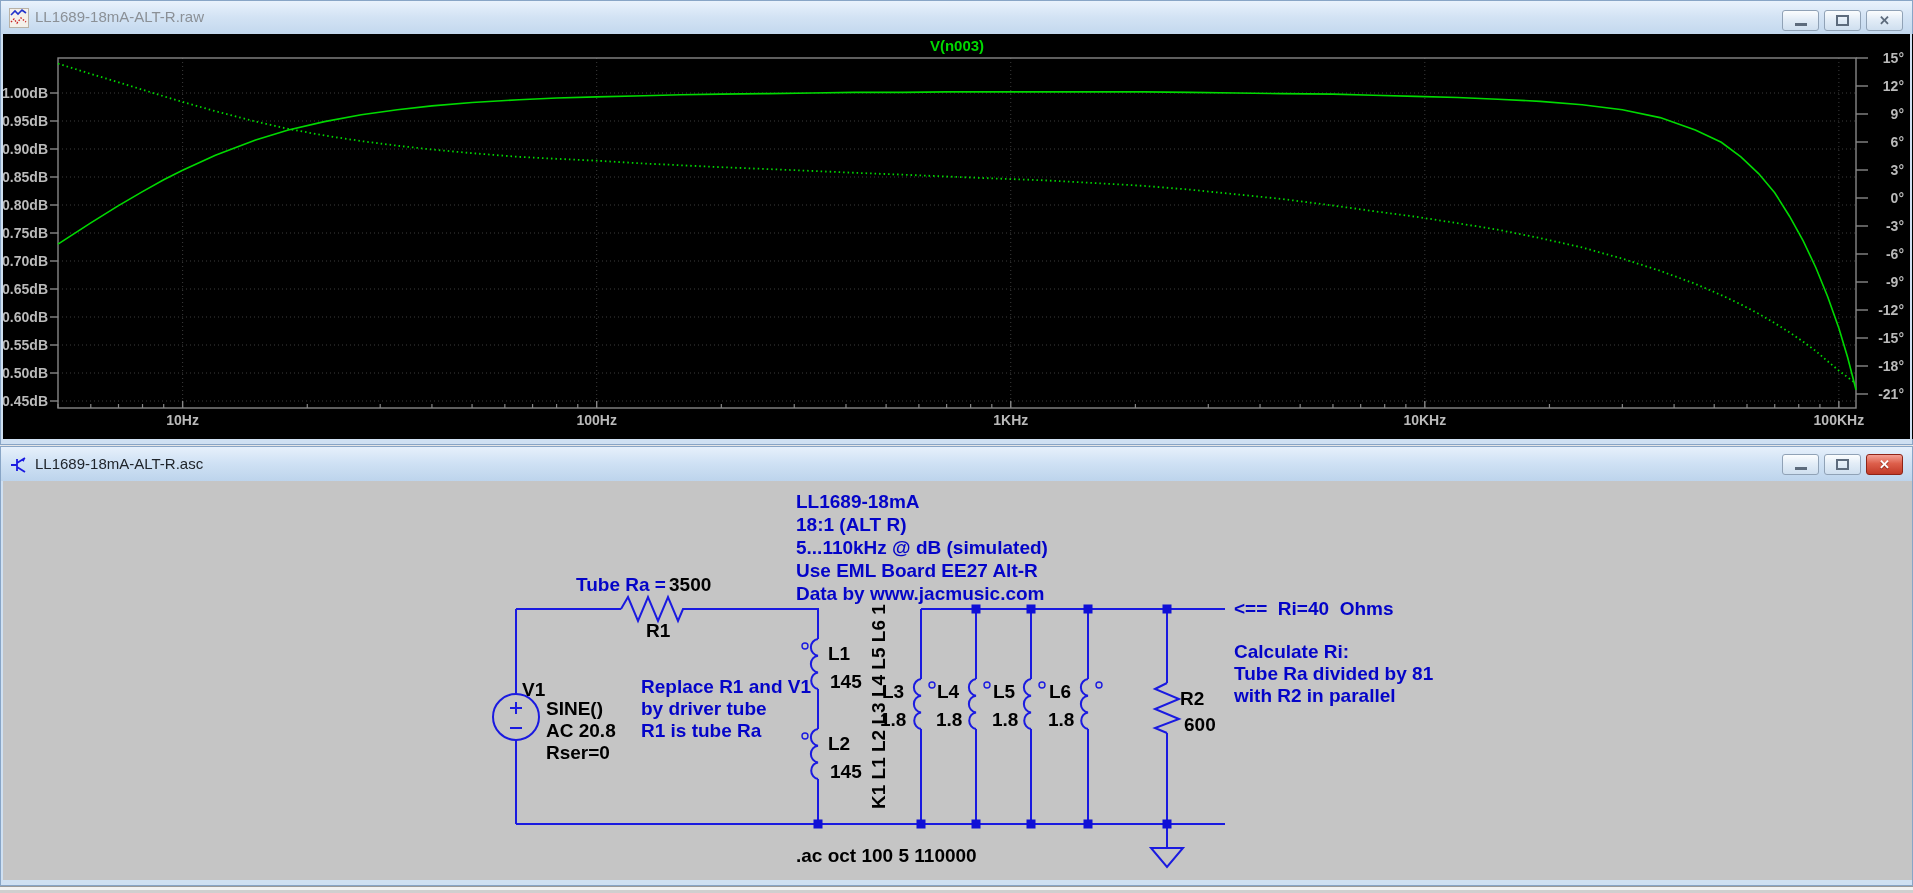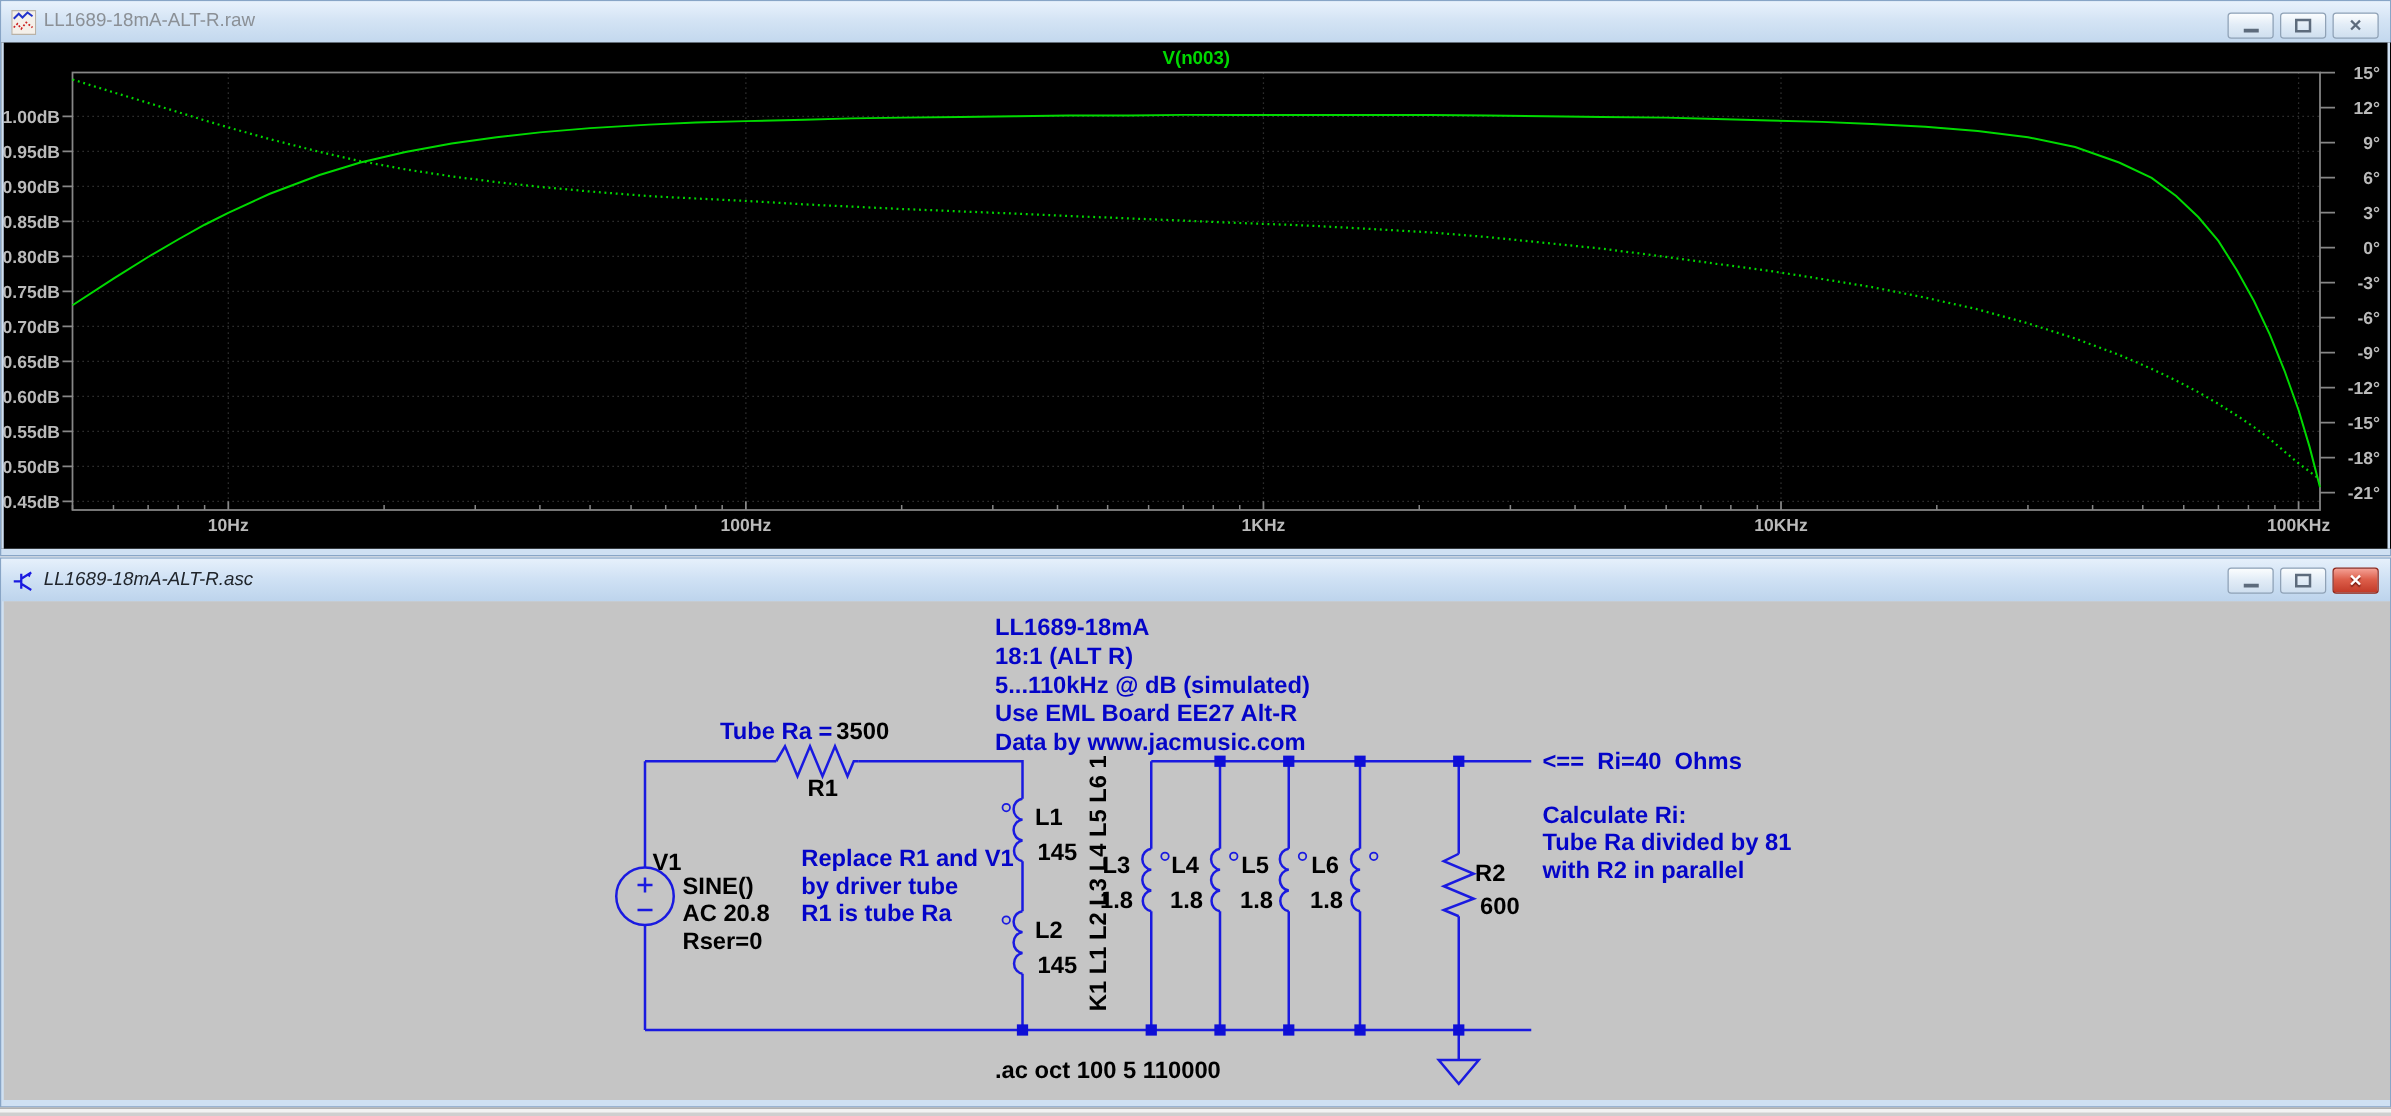--- a/index.html
+++ b/index.html
@@ -4,21 +4,21 @@
 <style>
   html,body{margin:0;padding:0;background:#bfbfbf;font-family:"Liberation Sans",sans-serif;}
   #screen{position:relative;width:1913px;height:893px;overflow:hidden;background:#e6e6e6;}
   .win{position:absolute;left:0;width:1913px;box-sizing:border-box;background:#cfe0f2;border:1px solid #88a5c6;}
   .titlebar{position:absolute;left:0;top:0;width:100%;height:33px;
     background:linear-gradient(#e9f2fc,#d3e3f4 48%,#c3d8ee);}
   .titlebar.tb2{height:34px;background:linear-gradient(#e6f0fb,#cfe1f4 48%,#bdd4ec);}
   .ticon{position:absolute;left:8px;top:7px;width:20px;height:20px;}
   .ttext{position:absolute;left:34px;top:7px;font-size:15px;white-space:pre;}
   .ttext.dim{color:#8b9096;}
-  .ttext.act{color:#20252b;font-style:italic;}
+  .ttext.act{color:#20252b;}
   .btns{position:absolute;right:9px;top:9px;display:flex;gap:5px;}
   .wbtn{width:37px;height:21px;box-sizing:border-box;border:1px solid #90a2b6;border-radius:3px;
     background:linear-gradient(#fbfdfe,#e3edf7 45%,#cfdfEF);display:flex;align-items:center;justify-content:center;}
   .wbtn .bar{width:12px;height:3px;background:#5d6b7c;margin-top:8px;}
   .wbtn .box{width:9px;height:7px;border:2px solid #5d6b7c;}
   .wbtn .xg{font-size:13px;font-weight:bold;color:#5d6b7c;line-height:1;}
   .wbtn.closeact{background:linear-gradient(#f4a094,#dd5f4b 45%,#c23a28);border-color:#8f2417;}
   .wbtn.closeact .xg{color:#fff;text-shadow:0 1px 1px #7c1d12;}
   .client-black{position:absolute;left:0;top:33px;width:1913px;height:405px;background:#000;}
   .sidebar-strip{position:absolute;top:33px;width:2px;height:405px;background:#cfe0f2;}

